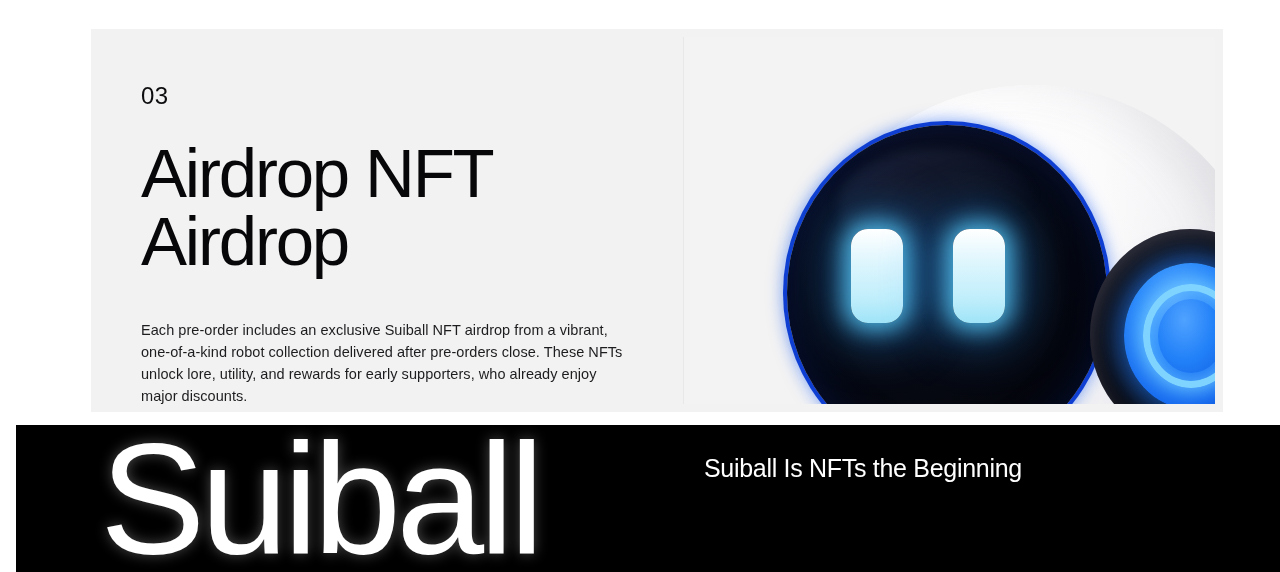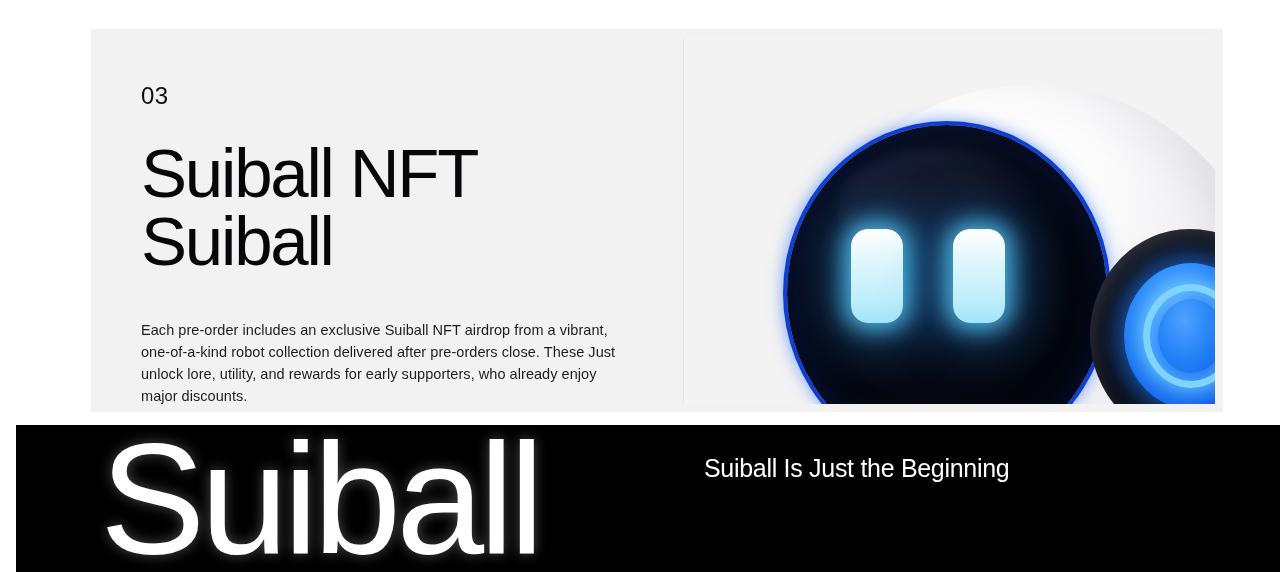--- a/index.html
+++ b/index.html
@@ -268,23 +268,23 @@
 </head>
 <body>
 
 <div class="page">
 
   <section class="feature-panel">
 
     <div class="feature-text-col">
       <div class="eyebrow-number">03</div>
 
-      <h1 class="feature-heading">Suiball NFT Suiball</h1>
-
-      <p class="feature-body">Each pre-order includes an exclusive Suiball NFT airdrop from a vibrant, one-of-a-kind robot collection delivered after pre-orders close. These Just unlock lore, utility, and rewards for early supporters, who already enjoy major discounts.</p>
+      <h1 class="feature-heading">Airdrop NFT Airdrop</h1>
+
+      <p class="feature-body">Each pre-order includes an exclusive Suiball NFT airdrop from a vibrant, one-of-a-kind robot collection delivered after pre-orders close. These NFTs unlock lore, utility, and rewards for early supporters, who already enjoy major discounts.</p>
     </div>
 
     <div class="feature-image-col">
       <div class="robot-stage">
 
         <div class="robot-head"></div>
 
         <div class="robot-highlight"></div>
         <div class="robot-speck"></div>
         <div class="robot-seam"></div>
@@ -305,18 +305,18 @@
       </div>
     </div>
 
   </section>
 
   <section class="footer-band">
 
     <div class="wordmark">Suiball</div>
 
     <div class="footer-right">
-      <h2 class="footer-title">Suiball Is Just the Beginning</h2>
+      <h2 class="footer-title">Suiball Is NFTs the Beginning</h2>
     </div>
 
   </section>
 
 </div>
 
 </body></html>

